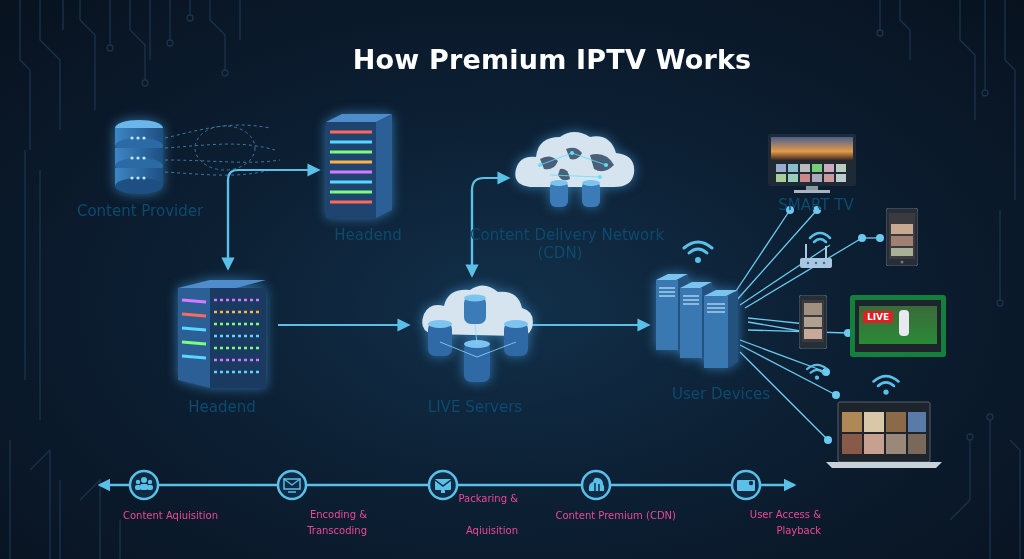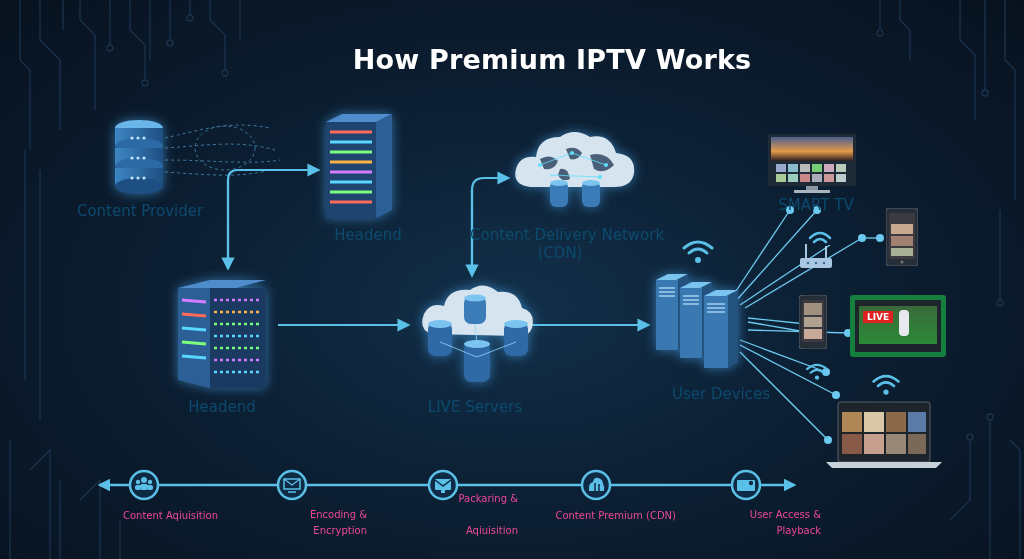--- a/index.html
+++ b/index.html
@@ -393,21 +393,21 @@
   </svg>
   <div class="abs step-label" style="left:68px;top:507px">Content Aqiuisition</div>
 
   <svg class="abs" style="left:276px;top:469px" width="32" height="32" viewBox="0 0 32 32">
     <circle cx="16" cy="16" r="14" fill="#0f2a44" stroke="#5bc0e8" stroke-width="2.5"></circle>
     <rect x="8" y="10" width="16" height="10" fill="none" stroke="#5bc0e8" stroke-width="1.5"></rect>
       <path d="M8 10 L16 16 L24 10" fill="none" stroke="#5bc0e8" stroke-width="1.2"></path>
     <line x1="12" y1="23" x2="20" y2="23" stroke="#5bc0e8" stroke-width="1.5"></line>
   </svg>
   <div class="abs step-label" style="left:217px;top:506px">Encoding &amp;</div>
-  <div class="abs step-label" style="left:217px;top:522px">Encryption</div>
+  <div class="abs step-label" style="left:217px;top:522px">Transcoding</div>
 
   <svg class="abs" style="left:427px;top:469px" width="32" height="32" viewBox="0 0 32 32">
     <circle cx="16" cy="16" r="14" fill="#0f2a44" stroke="#5bc0e8" stroke-width="2.5"></circle>
     <rect x="8" y="10" width="16" height="11" rx="1" fill="#5bc0e8"></rect>
       <path d="M8 11 L16 17 L24 11" fill="none" stroke="#0f2a44" stroke-width="1.5"></path>
     <rect x="14" y="21" width="4" height="3" fill="#5bc0e8"></rect>
   </svg>
   <div class="abs step-label" style="left:368px;top:490px">Packaring &amp;</div>
   <div class="abs step-label" style="left:368px;top:522px">Aqiuisition</div>
 

